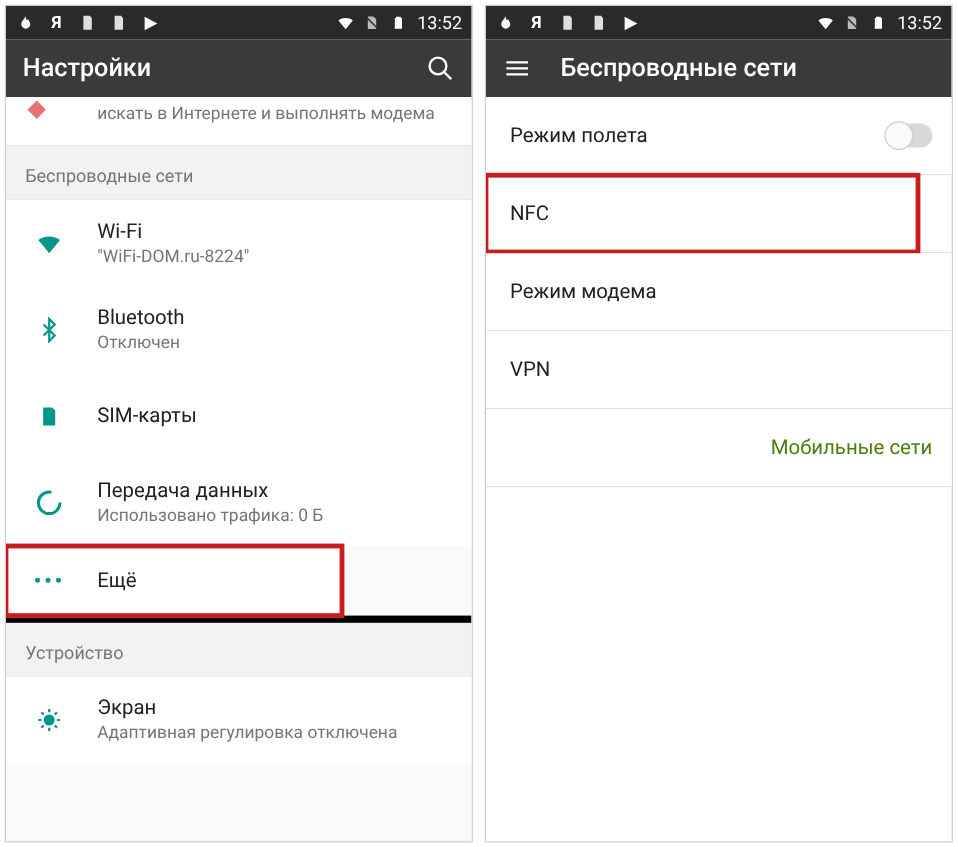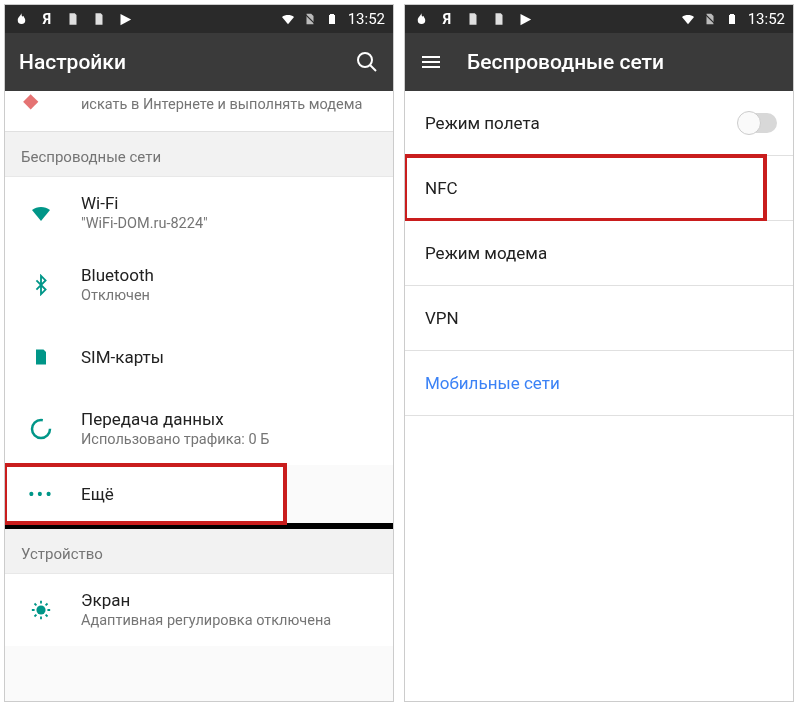--- a/index.html
+++ b/index.html
@@ -27,21 +27,21 @@
     color: #fff;
     display: flex;
     align-items: center;
     padding: 0 8px;
     font-size: 14px;
   }
   .sb-left { display: flex; align-items: center; gap: 10px; flex:1; }
   .sb-right { display: flex; align-items: center; gap: 6px; }
   .sb-ic { display:inline-flex; align-items:center; justify-content:center; width:16px; height:16px; }
   .appbar {
-    height: 58px;
+    height: 48px;
     background: #3a3a3a;
     color: #fff;
     display: flex;
     align-items: center;
     padding: 0 14px;
     gap: 24px;
   }
   .appbar h1 { font-size: 21px; font-weight: 500; flex:1; }
   .appbar .nav-icon { width: 24px; height: 24px; display:flex; align-items:center; justify-content:center; }
   .content { flex:1; overflow-y:hidden; background:#fafafa; }
@@ -81,21 +81,21 @@
   .row-text { flex:1; }
   .row-title { font-size: 17px; color:#212121; }
   .row-sub   { font-size: 14.5px; color:#757575; margin-top:2px; }
   .highlight {
     outline: 4px solid #c91d1d;
     outline-offset: -2px;
   }
   .divider { height:1px; background:#e0e0e0; }
   .list2 .row { padding-left: 20px; min-height: 64px; gap: 38px; }
   .list2 .row-title { font-size: 17px; }
-  .disabled .row-title { color:#3b82f6; }
+  .disabled .row-title { color:#4d7c0f;text-align:right; }
   .toggle {
     width: 38px; height: 20px; border-radius:10px; background:#d8d8d8;
     position:relative;
   }
   .toggle::after{
     content:""; position:absolute; width:22px;height:22px;border-radius:50%;
     background:#fafafa; border:1px solid #ccc; top:-2px; left:-2px;
   }
   .hidden-clip { position:absolute; top:-4px; left:18px; color:#e57373; font-size:20px;}
 </style>

